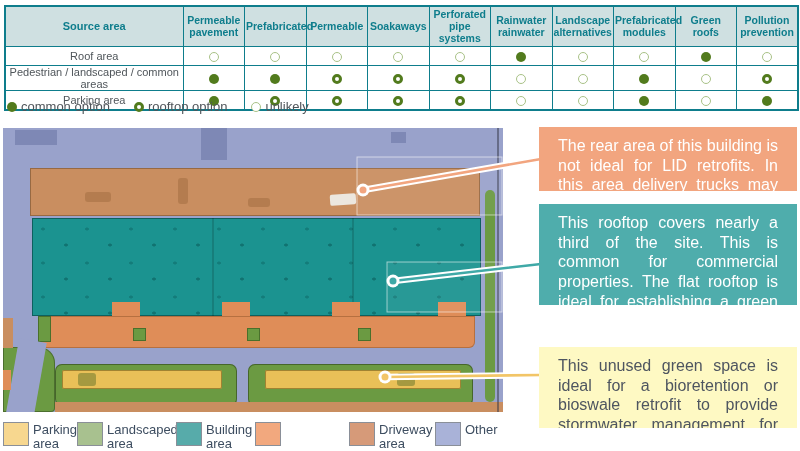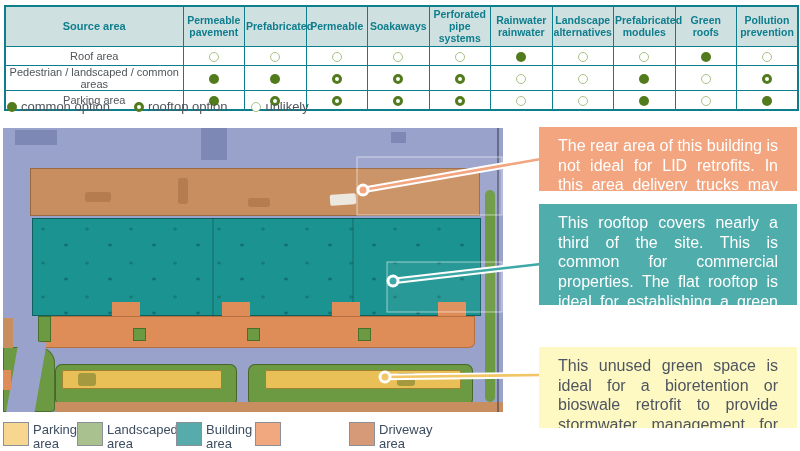--- a/index.html
+++ b/index.html
@@ -254,14 +254,18 @@
   <div class="mitem" style="left:255px;flex-direction:column;">
     <span class="sw sw-pedestrian"></span>
     <span class="mlabel">Pedestrian
 area</span>
   </div>
   <div class="mitem" style="left:349px;">
     <span class="sw sw-driveway"></span>
     <span class="mlabel">Driveway
 area</span>
   </div>
+  <div class="mitem" style="left:435px;">
+    <span class="sw sw-other"></span>
+    <span class="mlabel">Other</span>
+  </div>
 
 </div>
 
 </body></html>

